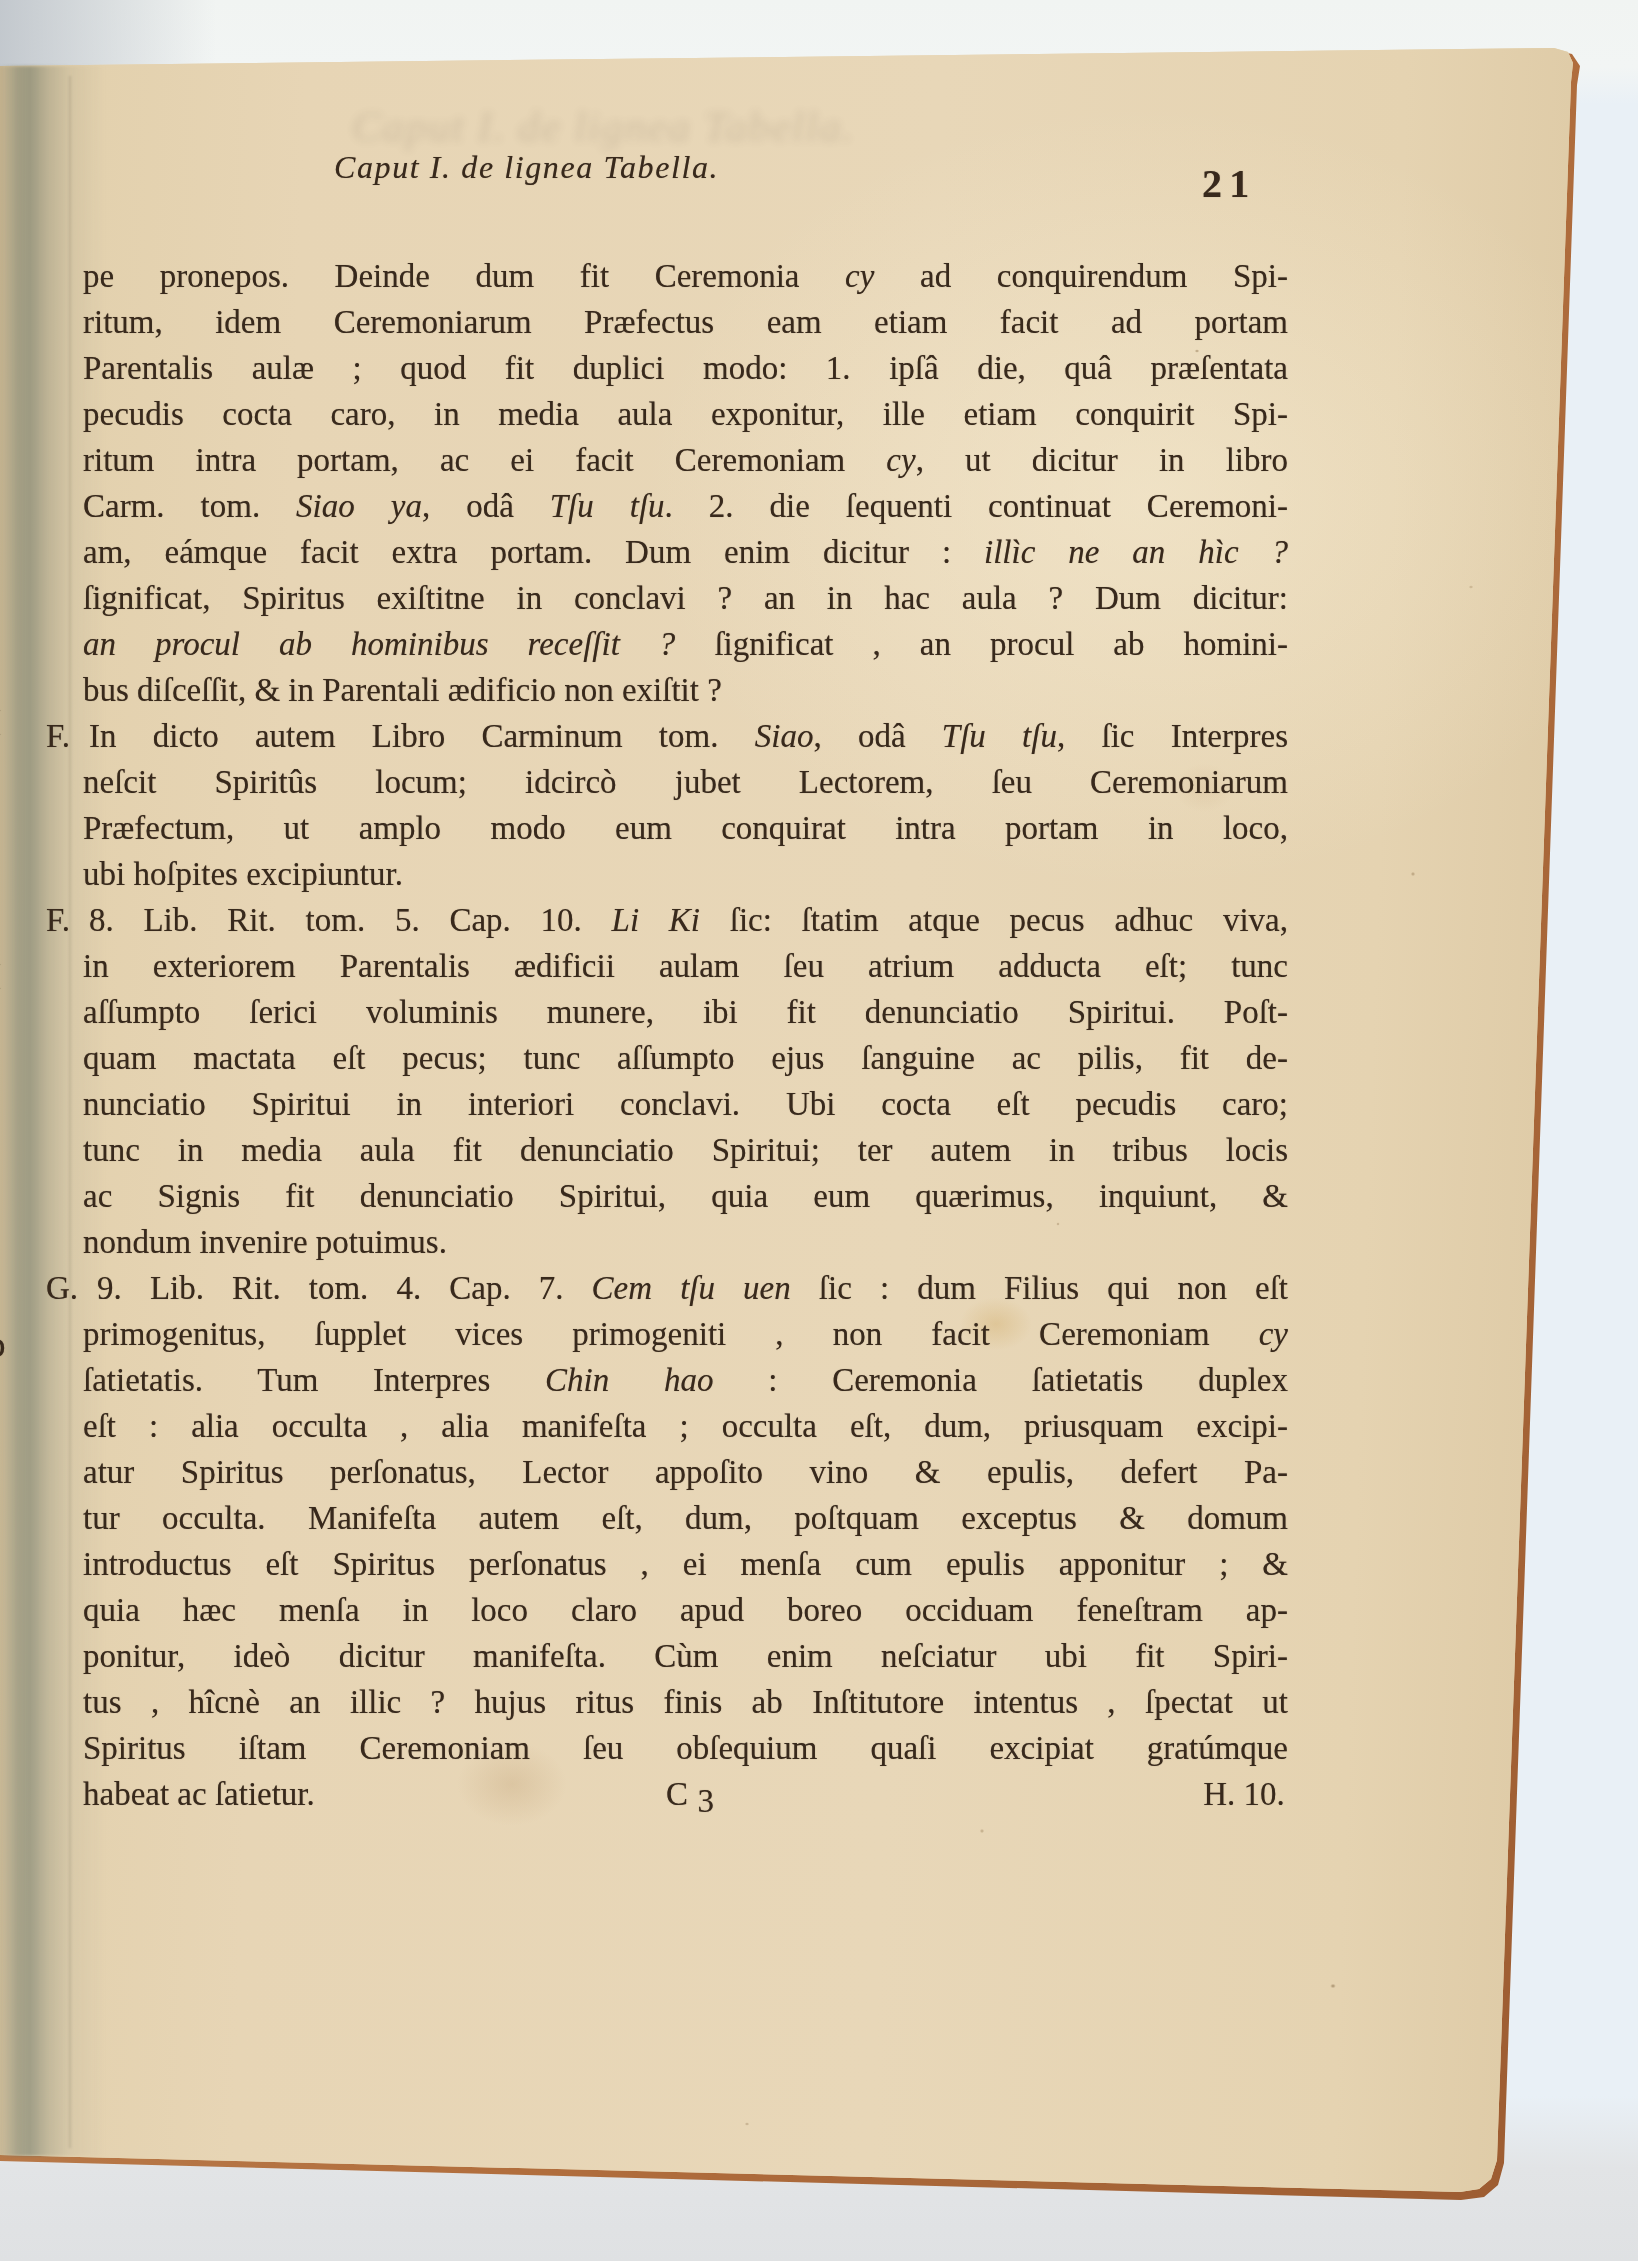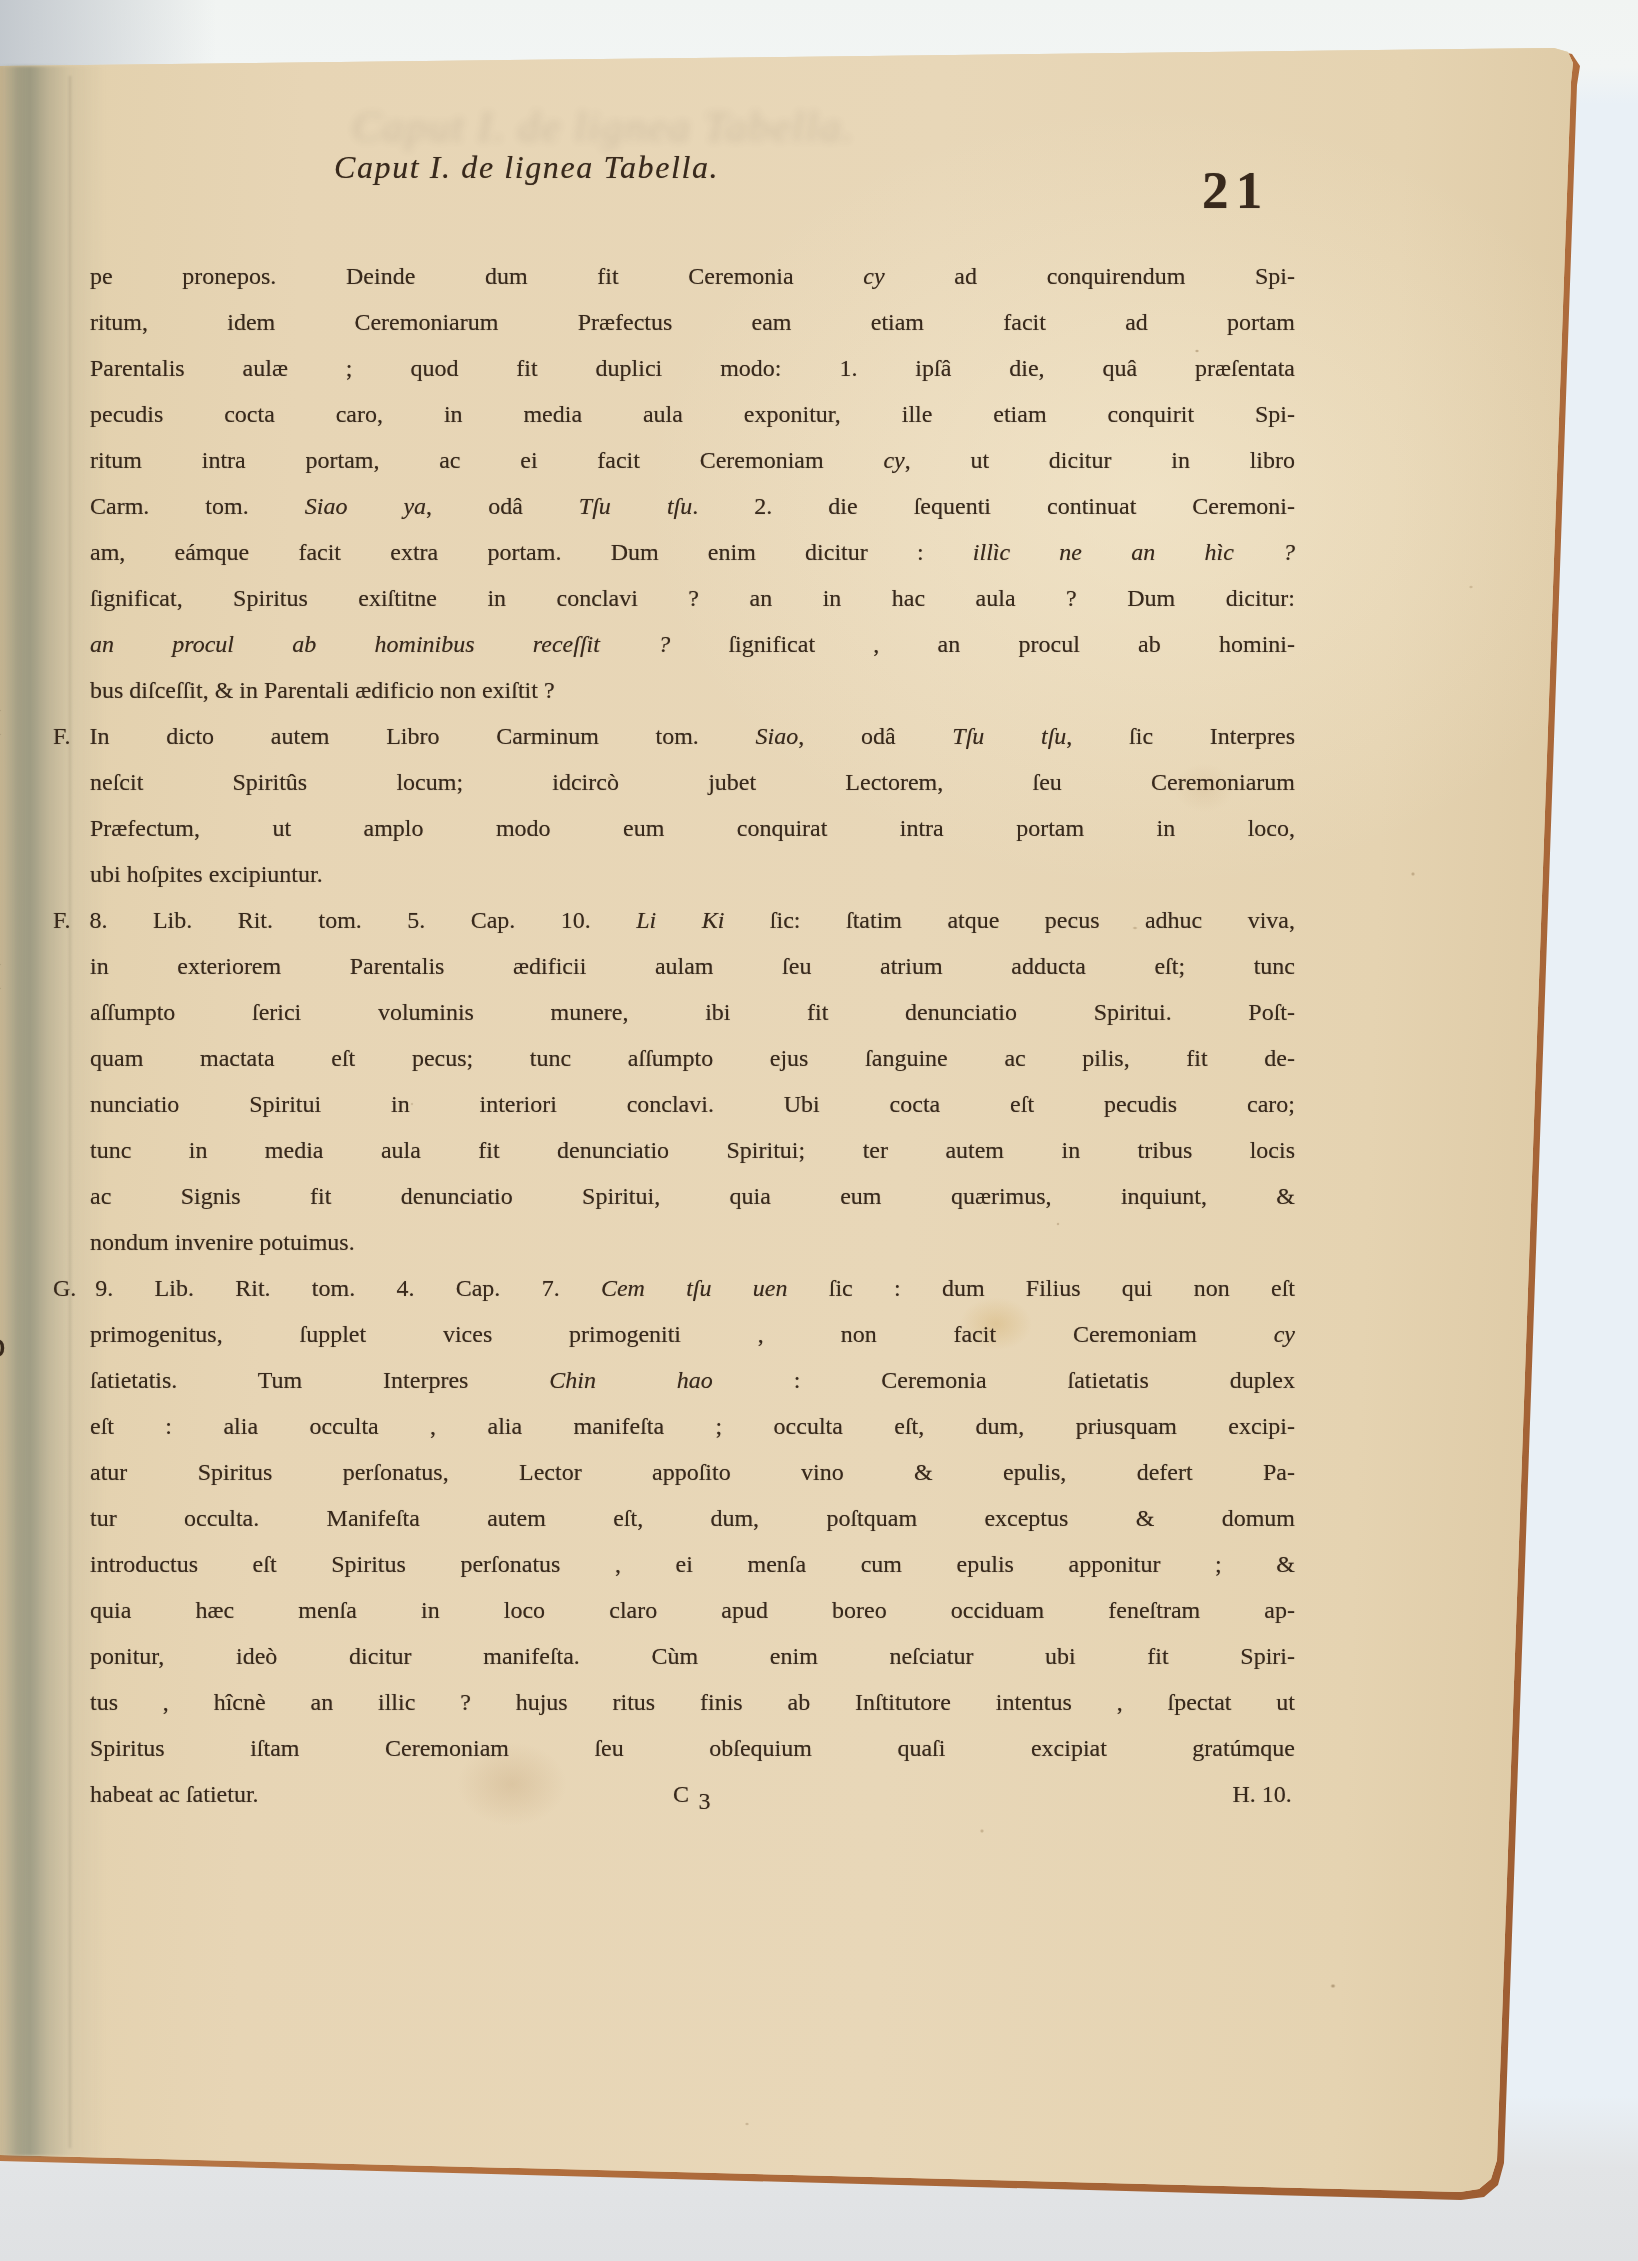--- a/index.html
+++ b/index.html
@@ -37,22 +37,22 @@
       radial-gradient(3.2px 2.4px at 1471px 587px, rgba(118,88,48,.35), transparent 70%),
       radial-gradient(2.4px 2.4px at 412px 1104px, rgba(118,88,48,.35), transparent 70%),
       radial-gradient(3.2px 3.2px at 982px 1831px, rgba(118,88,48,.4), transparent 70%);}
   .gutter{position:absolute;left:0;top:66px;height:2090px;width:106px;
     background:linear-gradient(to right, rgba(125,135,120,.12) 0px, rgba(100,112,98,.45) 17.6px, rgba(100,112,98,.52) 30px, rgba(118,126,110,.30) 48px, rgba(140,145,128,.13) 70px, rgba(140,145,128,0) 100%);
     filter:blur(1.6px);}
   .crease{position:absolute;left:69px;top:76px;height:2072px;width:2.4px;background:rgba(95,90,72,.17);filter:blur(0.8px)}
   .ink{color:var(--ink,#38291c);text-shadow:0 0 0.8px rgba(52,40,28,.5)}
   .header{position:absolute;left:334px;top:149px;font-style:italic;font-size:32px;letter-spacing:1.6px;white-space:nowrap}
   .ghost{position:absolute;left:352px;top:102px;font-style:italic;font-size:43px;letter-spacing:1.6px;opacity:.12;filter:blur(4px);white-space:nowrap}
-  .pagenum{position:absolute;left:1202px;top:160px;font-size:53px;font-weight:bold;letter-spacing:7.2px;white-space:nowrap}
-  .col{position:absolute;left:90px;top:253px;width:1205px;font-size:24px;line-height:46px}
+  .pagenum{position:absolute;left:1202px;top:160px;font-size:40px;font-weight:bold;letter-spacing:7.2px;white-space:nowrap}
+  .col{position:absolute;left:83px;top:253px;width:1205px;font-size:33px;line-height:46px}
   .line{height:46px;text-align:justify;text-align-last:justify}
   .line.end{text-align-last:left}
   .line.hang{text-indent:-37px}
   .line .m{padding-right:19px}
   .it{font-style:italic}
   .line.footer{position:relative;text-align:left;text-align-last:left}
   .sig{position:absolute;left:583px;top:0}
   .sig .num{display:inline-block;transform:translateY(7.2px);margin-left:9.6px}
   .catch{position:absolute;right:3.2px;top:0}
   .mark{position:absolute;left:-11.2px;font-size:38px;line-height:1}

